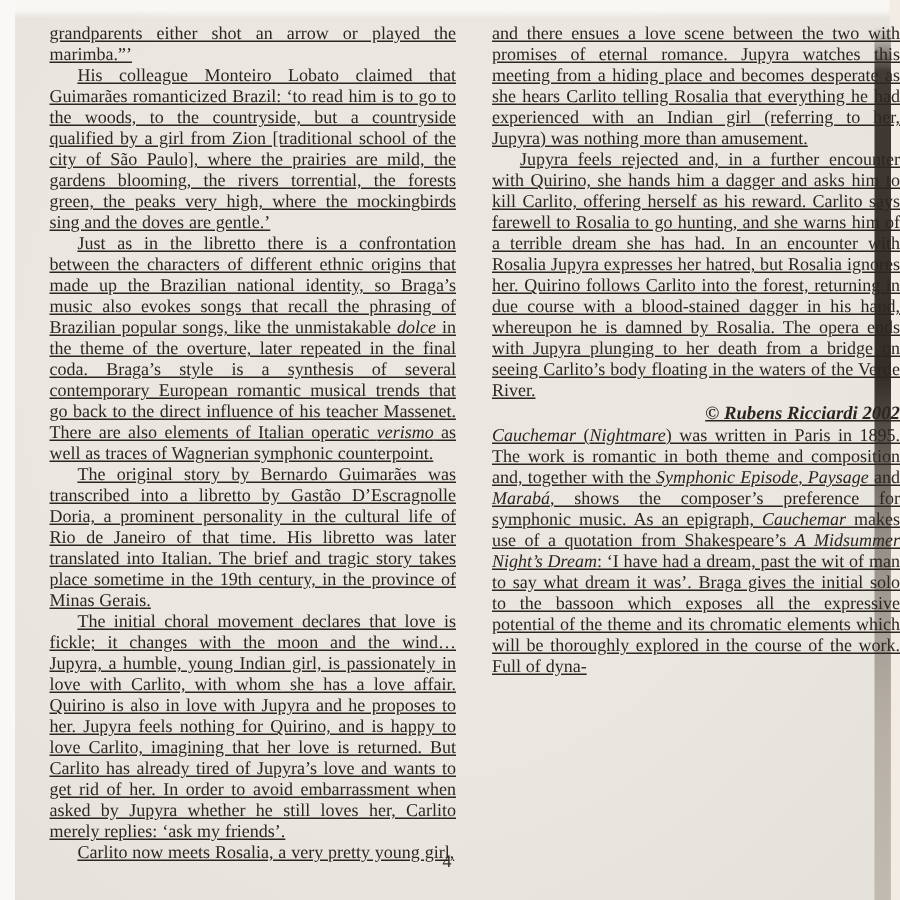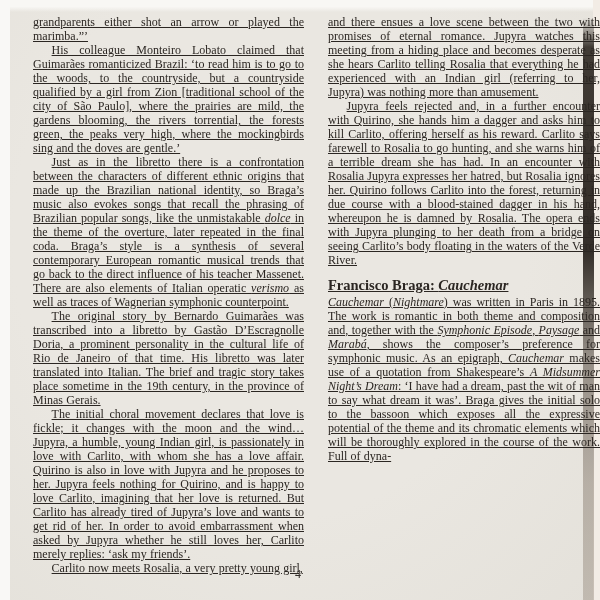--- a/index.html
+++ b/index.html
@@ -79,24 +79,24 @@
       <p class="para ind"><span>The initial choral movement declares that love is fickle; it changes with the moon and the wind… Jupyra, a humble, young Indian girl, is passionately in love with Carlito, with whom she has a love affair. Quirino is also in love with Jupyra and he proposes to her. Jupyra feels nothing for Quirino, and is happy to love Carlito, imagining that her love is returned. But Carlito has already tired of Jupyra’s love and wants to get rid of her. In order to avoid embarrassment when asked by Jupyra whether he still loves her, Carlito merely replies: ‘ask my friends’.</span></p>
       <p class="para ind"><span>Carlito now meets Rosalia, a very pretty young girl,</span></p>
     </div>
 
   <div class="col col-right">
     <div>
         <p class="para"><span>and there ensues a love scene between the two with promises of eternal romance. Jupyra watches this meeting from a hiding place and becomes desperate as she hears Carlito telling Rosalia that everything he had experienced with an Indian girl (referring to her, Jupyra) was nothing more than amusement.</span></p>
         <p class="para ind"><span>Jupyra feels rejected and, in a further encounter with Quirino, she hands him a dagger and asks him to kill Carlito, offering herself as his reward. Carlito says farewell to Rosalia to go hunting, and she warns him of a terrible dream she has had. In an encounter with Rosalia Jupyra expresses her hatred, but Rosalia ignores her. Quirino follows Carlito into the forest, returning in due course with a blood-stained dagger in his hand, whereupon he is damned by Rosalia. The opera ends with Jupyra plunging to her death from a bridge on seeing Carlito’s body floating in the waters of the Verde River.</span></p>
       </div>
 
+    <p class="credit">© Rubens Ricciardi 2002</p>
 
 
 
-    <h2 class="section-heading"><span class="b">Francisco Braga: </span><span class="bi">Cauchemar</span></h2>
 
     <div>
         <p class="para"><span class="it">Cauchemar</span><span> (</span><span class="it">Nightmare</span><span>) was written in Paris in 1895. The work is romantic in both theme and composition and, together with the </span><span class="it">Symphonic Episode</span><span>, </span><span class="it">Paysage</span><span> and </span><span class="it">Marabá</span><span>, shows the composer’s preference for symphonic music. As an epigraph, </span><span class="it">Cauchemar</span><span> makes use of a quotation from Shakespeare’s </span><span class="it">A Midsummer Night’s Dream</span><span>: ‘I have had a dream, past the wit of man to say what dream it was’. Braga gives the initial solo to the bassoon which exposes all the expressive potential of the theme and its chromatic elements which will be thoroughly explored in the course of the work. Full of dyna-</span></p>
       </div>
   </div>
 
   <div class="page-number">4</div>
 </div>
 
 </body></html>

